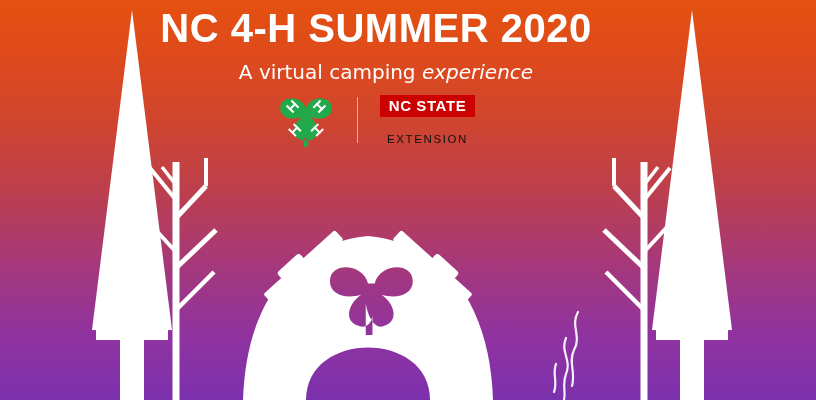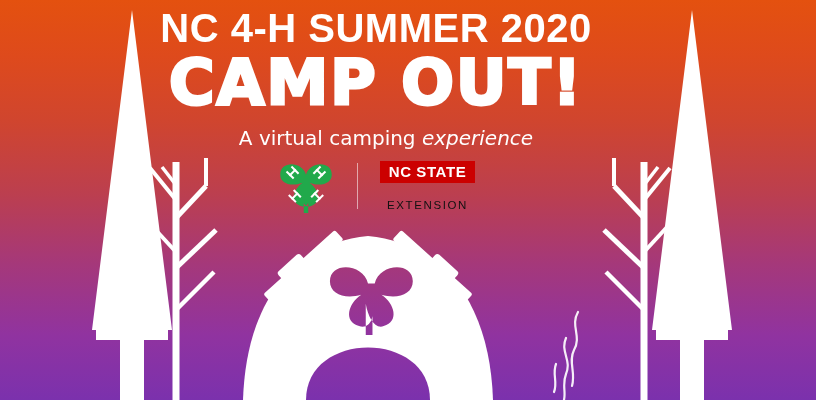--- a/index.html
+++ b/index.html
@@ -222,21 +222,20 @@
         <path d="M578 312 C 570 326, 582 336, 574 350 C 568 362, 576 372, 572 386"></path>
         <path d="M556 364 C 552 374, 558 382, 554 392"></path>
       </g>
     </svg>
   </div>
 
   <div class="textblock">
 
     <div class="title-main">NC 4-H SUMMER 2020</div>
 
-    <div class="title-camp">CAMP OUT!</div>
 
     <div class="tagline">
       <span>A virtual camping </span><span class="ital">experience</span>
     </div>
 
 
     <div class="logorow">
 
       <svg class="clover-logo" viewBox="0 0 100 100">
         <g fill="#21A94B">

